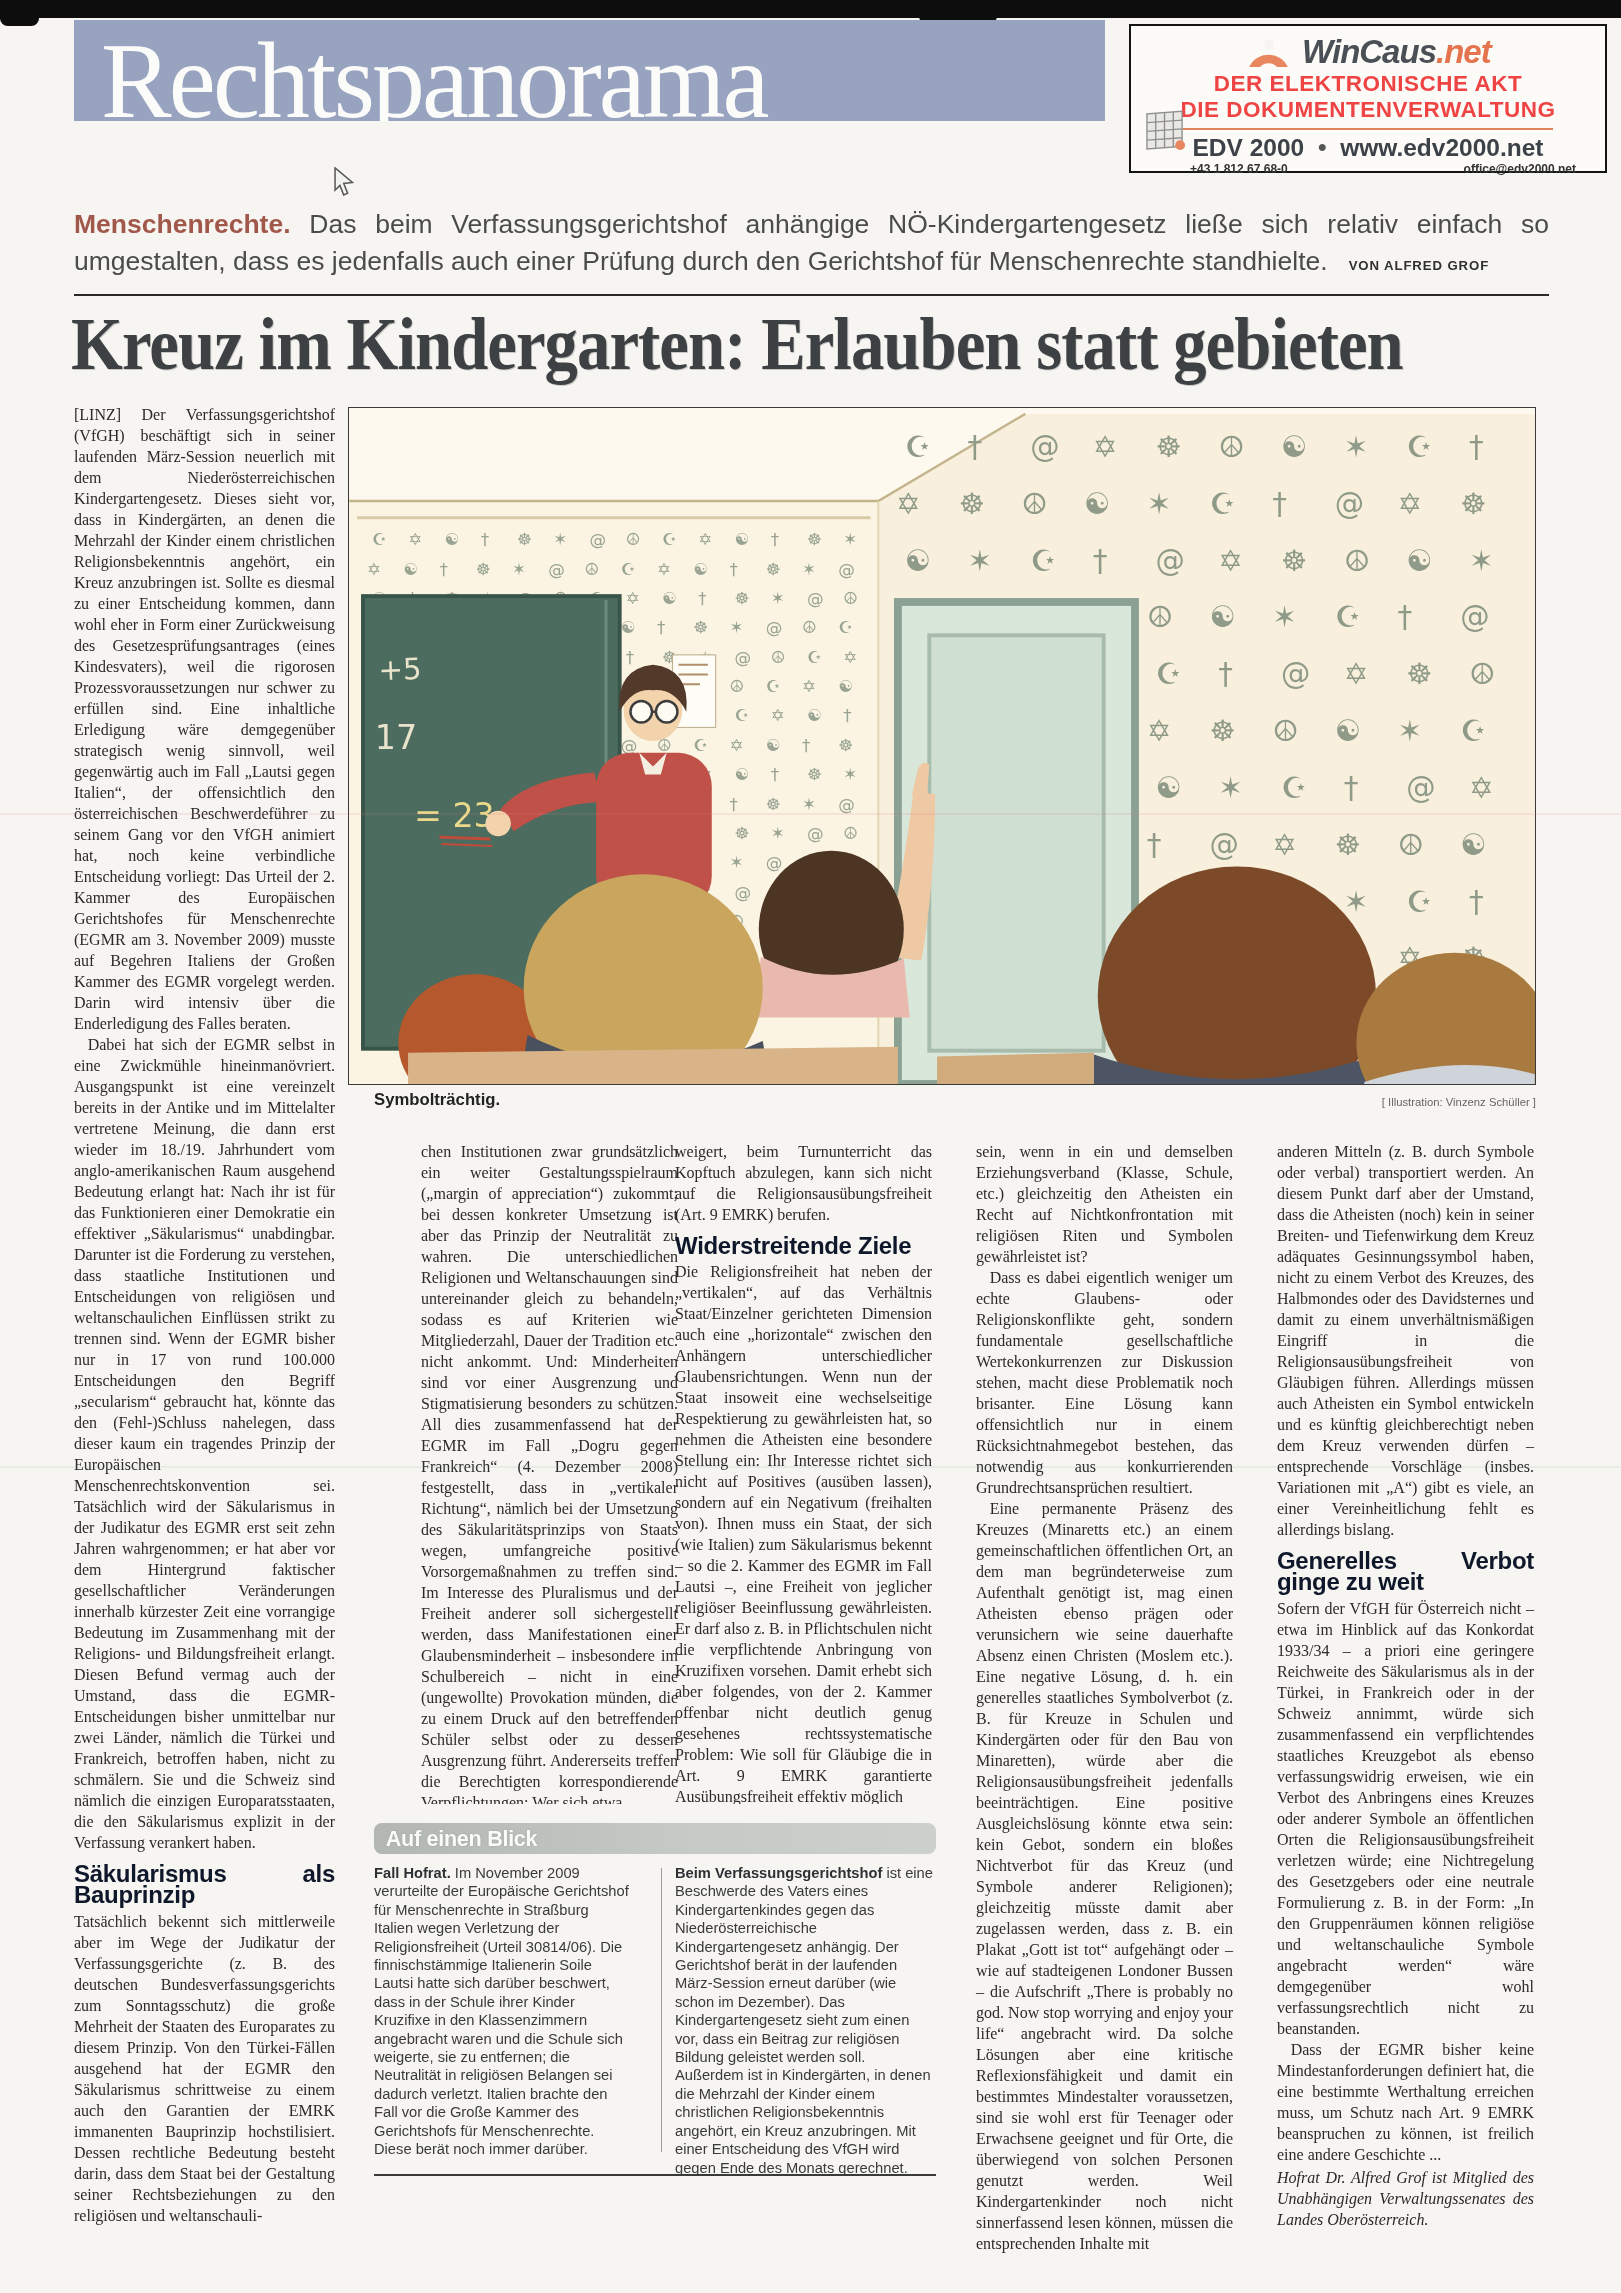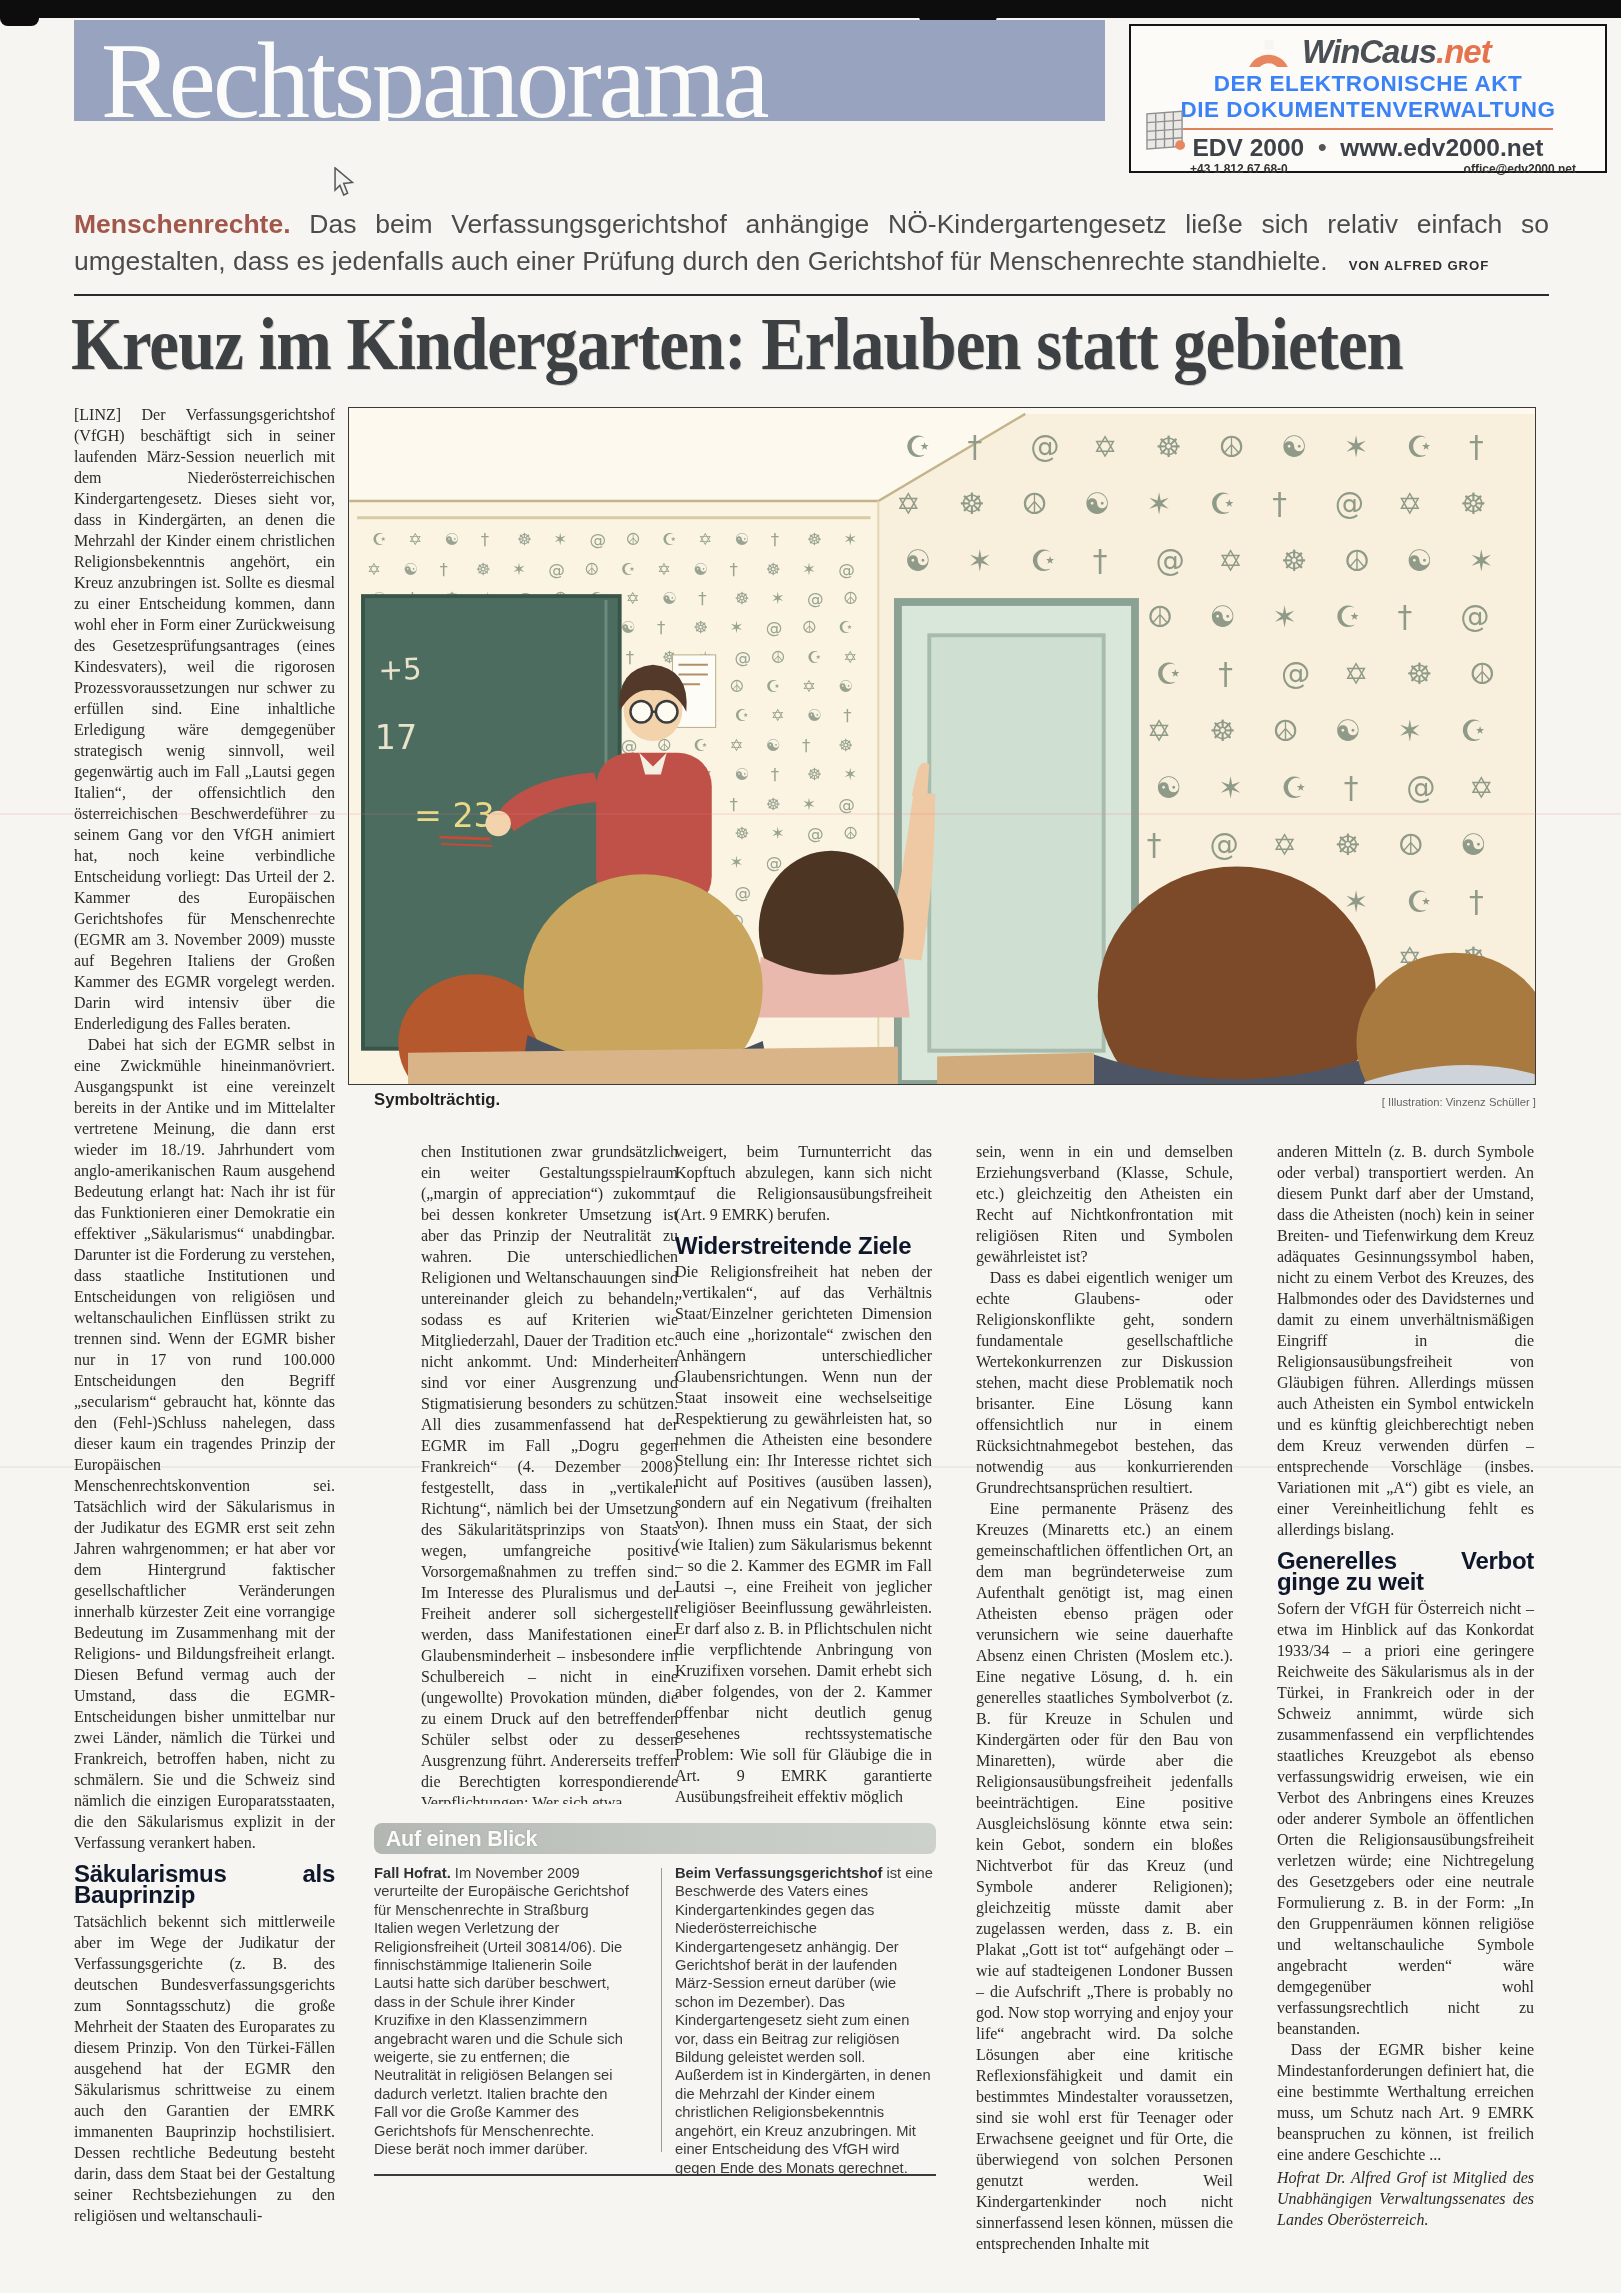--- a/index.html
+++ b/index.html
@@ -18,21 +18,21 @@
             padding-left:17.6px;box-sizing:border-box;letter-spacing:-0.2px;}
   .dateline b{font-weight:700;}
   .cursor{position:absolute;left:331px;top:167px;width:25.5px;height:29px;}
 
   
   .adbox{position:absolute;left:1129px;top:23.5px;width:478px;height:149px;background:#fcfbf8;border:2.9px solid #141414;
          box-sizing:border-box;font-family:"Liberation Sans",sans-serif;text-align:center;}
   .ad-brandrow{margin-top:7.8px;font-size:33px;font-style:italic;font-weight:700;color:#4b5056;letter-spacing:-1px;}
   .ad-brandrow .net{color:#e5734d;}
   .ad-arc{display:inline-block;vertical-align:middle;margin-right:9.8px;}
-  .ad-l1,.ad-l2{font-weight:700;color:#3b82f6;font-size:22.5px;line-height:25.5px;letter-spacing:0.5px;}
+  .ad-l1,.ad-l2{font-weight:700;color:#ef4444;font-size:22.5px;line-height:25.5px;letter-spacing:0.5px;}
   .ad-rule{margin:5.9px auto 3.9px;width:78%;border-top:2.9px solid #dd8259;}
   .ad-grid{position:absolute;left:13.7px;top:84px;}
   .ad-row3{font-weight:700;color:#3c4248;font-size:24.5px;}
   .ad-row3 .dot{color:#555;padding:0 13.7px;}
   .ad-row4{display:flex;justify-content:space-between;padding:0 29px 0 59px;font-size:12px;font-weight:700;color:#333;gap:46px;}
 
   
   .standfirst{position:absolute;left:74px;top:206px;width:1475px;font-family:"Liberation Sans",sans-serif;
               font-size:26.5px;line-height:37px;color:#4b4b4b;text-align:justify;}
   .kicker{color:#a1584b;font-weight:700;}

